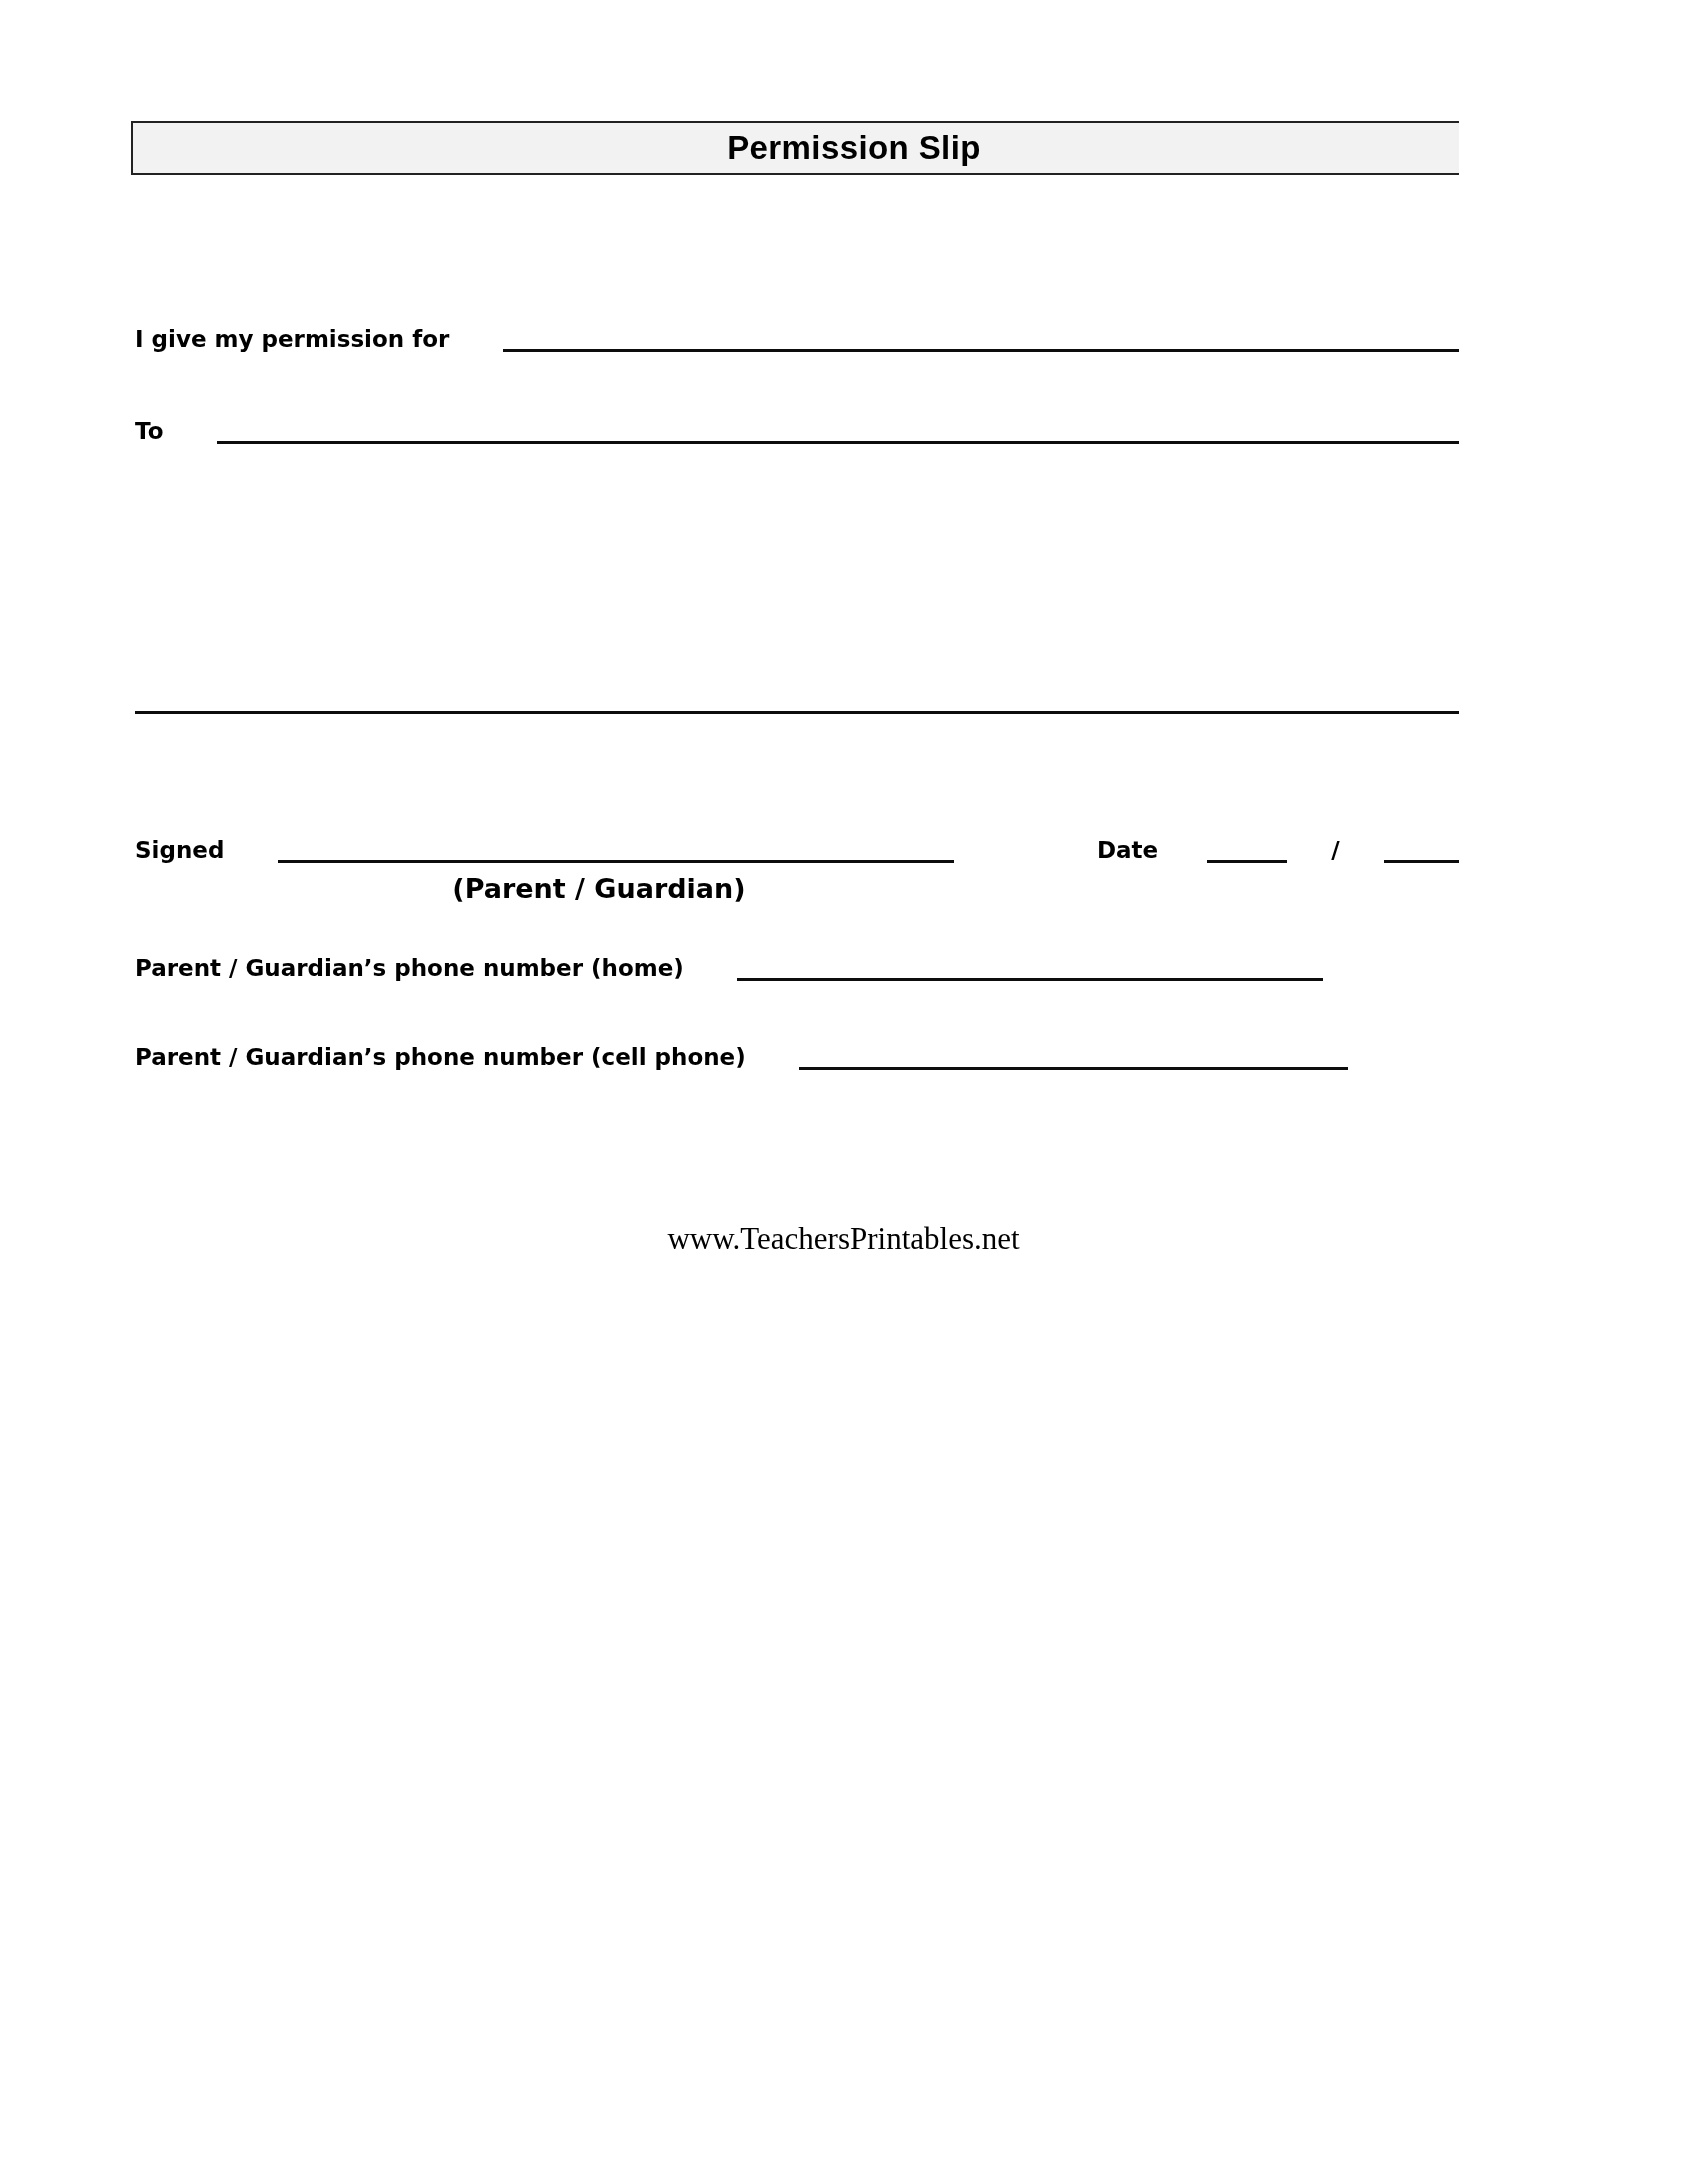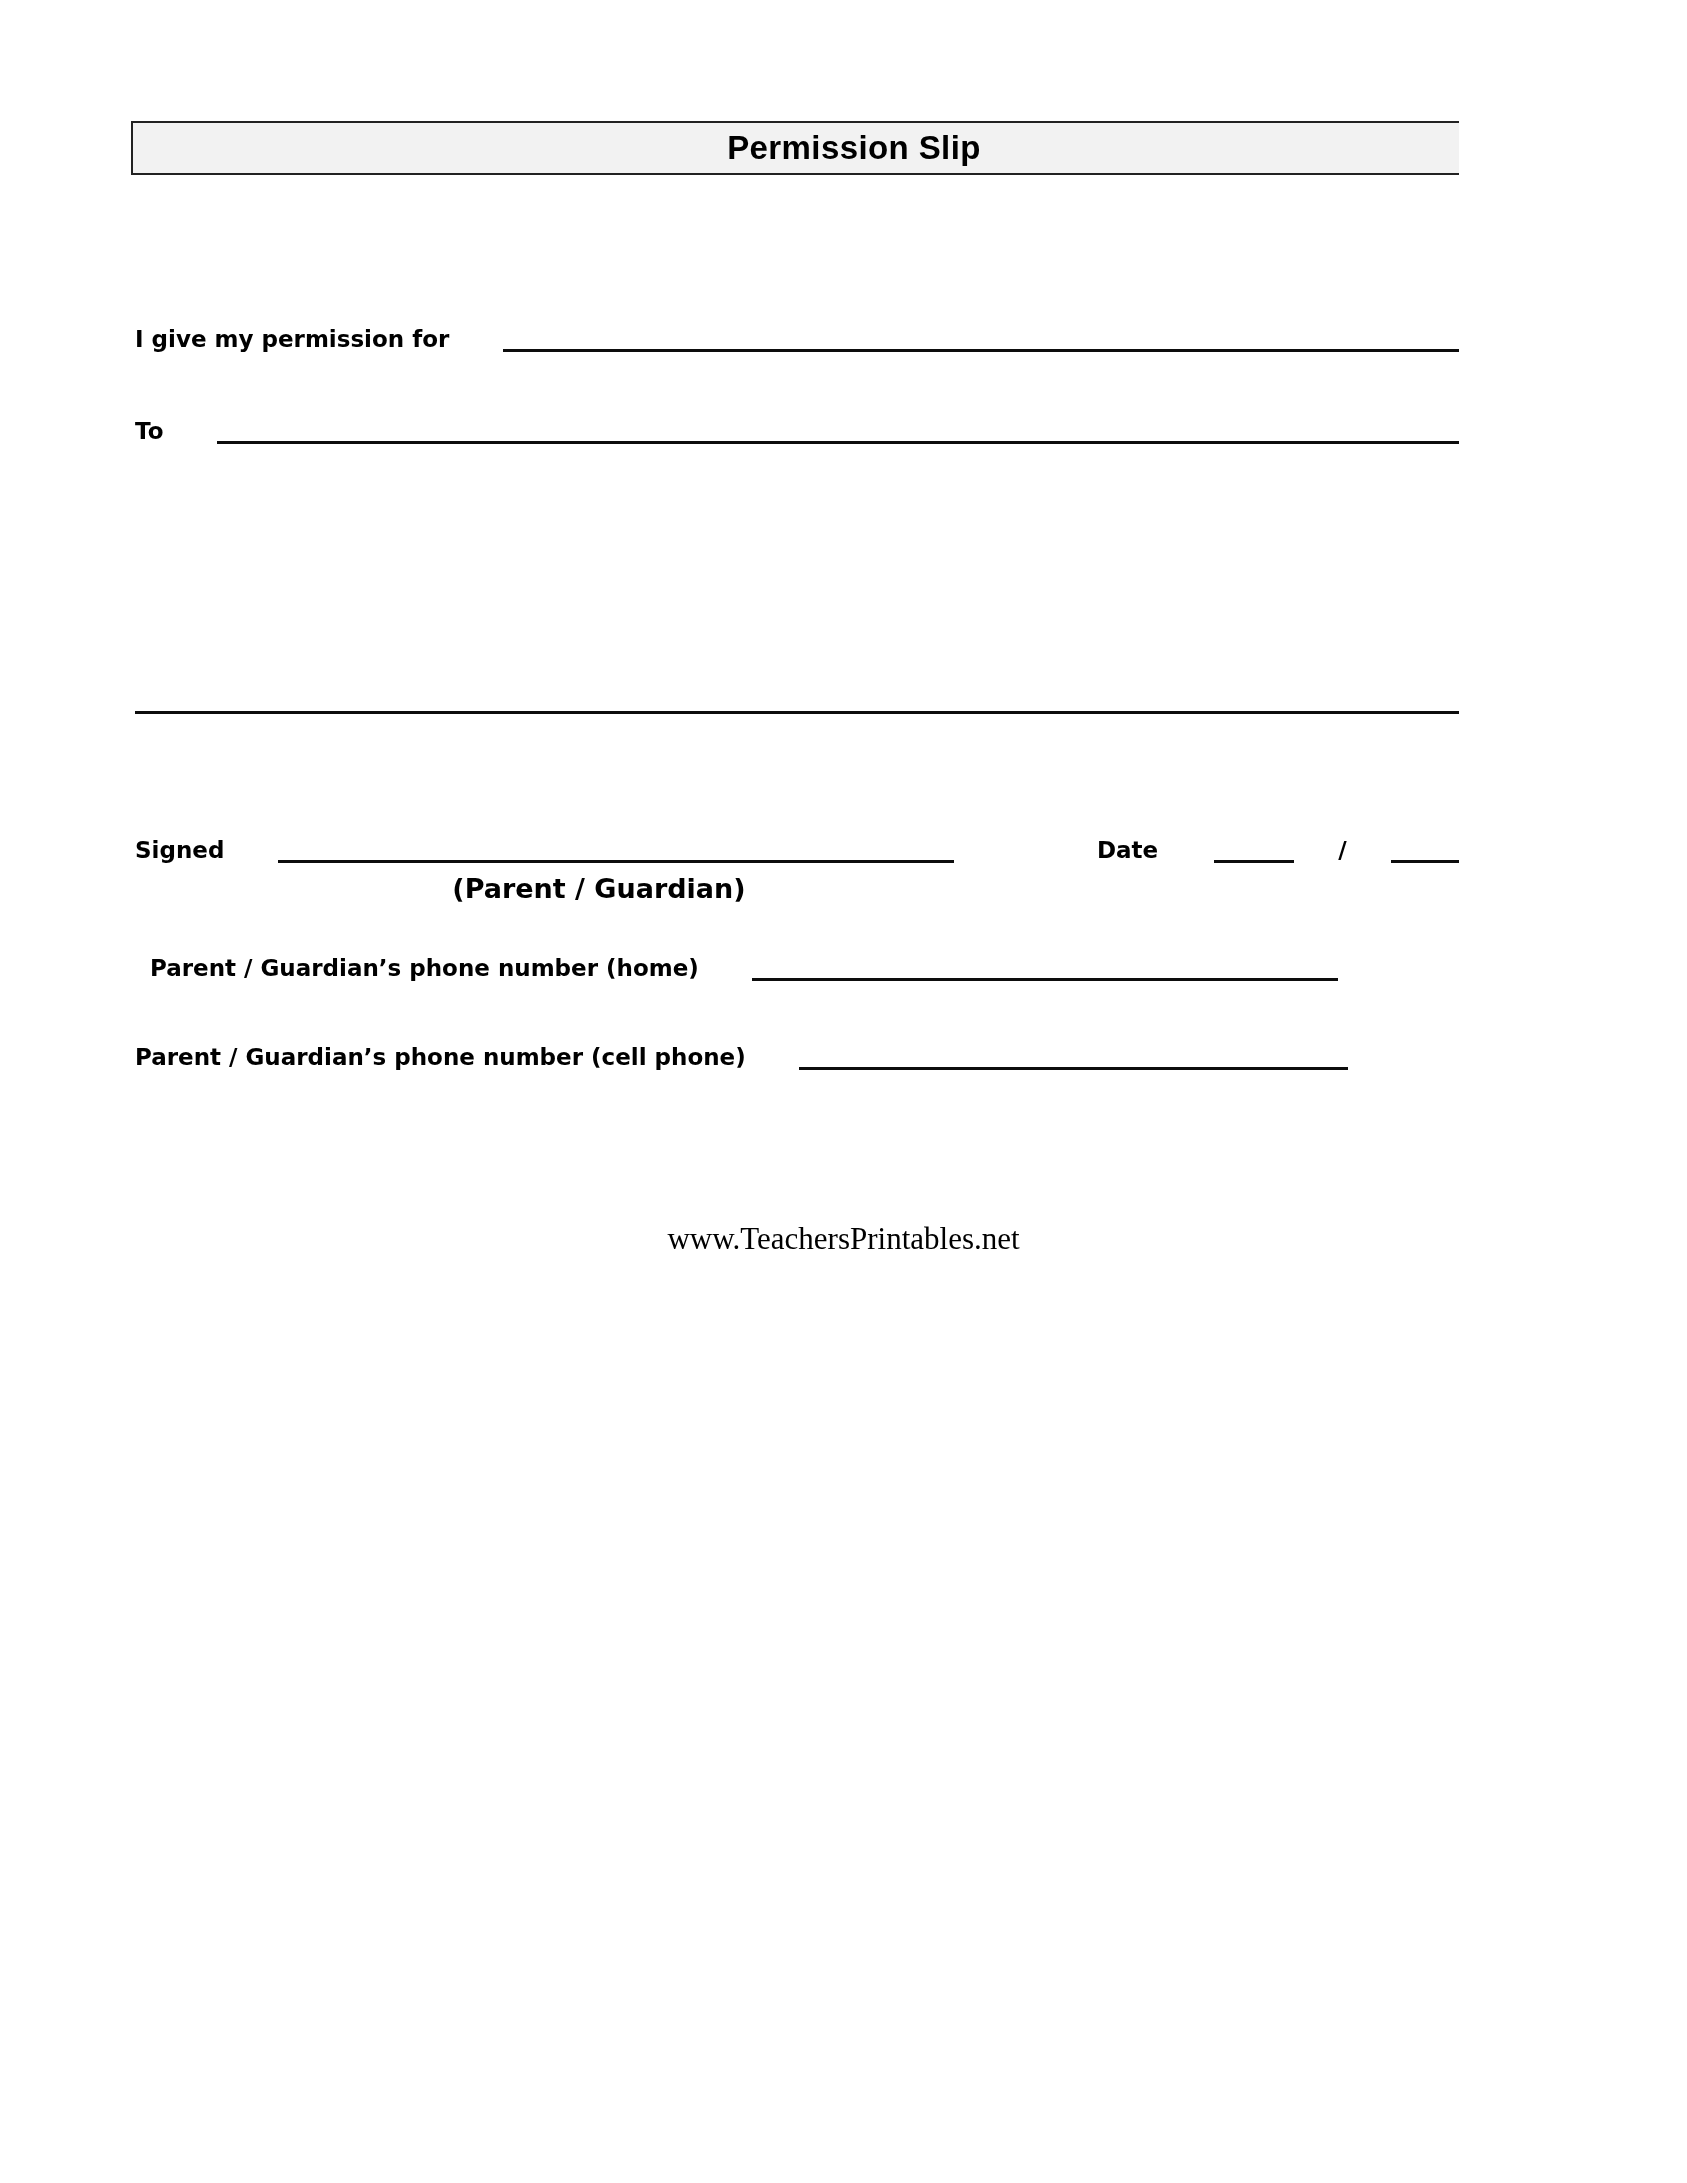--- a/index.html
+++ b/index.html
@@ -58,41 +58,41 @@
   }
   .fill-line.no-gap { margin-left: 0; }
   .seg { flex: none; }
   #row-permission { left: 135px; top: 321px; width: 1357px; }
   #row-to         { left: 135px; top: 413px; width: 1355px; }
   #row-ondate     { left: 135px; top: 505px; width: 1366px; }
   #row-comments   { left: 135px; top: 595px; width: 1363px; }
   #row-comments2  { left: 135px; top: 683px; width: 1367px; }
   #row-signed     { left: 135px; top: 832px; width: 819px; }
   #row-date       { left: 1097px; top: 832px; width: 406px; }
-  #row-date .label { margin-right: 12px; }
+  #row-date .label { margin-right: 5px; }
   #seg-month { width: 80px; }
   #seg-day   { width: 87px; }
   #seg-year  { flex: 1; }
   .slash {
     font-family: "DejaVu Sans", sans-serif;
     font-weight: bold;
     font-size: 23px;
     line-height: 1.15;
   }
   #signed-sublabel {
     position: absolute;
     left: 243px; top: 873px;
     width: 712px;
     text-align: center;
     font-family: "DejaVu Sans", sans-serif;
     font-weight: bold;
     font-size: 27px;
     color: var(--text);
   }
-  #row-phone-home { left: 150px; top: 950px; width: 1188px; }
+  #row-phone-home { left: 135px; top: 950px; width: 1188px; }
   #row-phone-cell { left: 135px; top: 1039px; width: 1213px; }
   .footer {
     position: absolute;
     left: 0; top: 1221px;
     width: 1687px;
     text-align: center;
     font-family: "Liberation Serif", serif;
     font-size: 31px;
     color: var(--text);
   }

